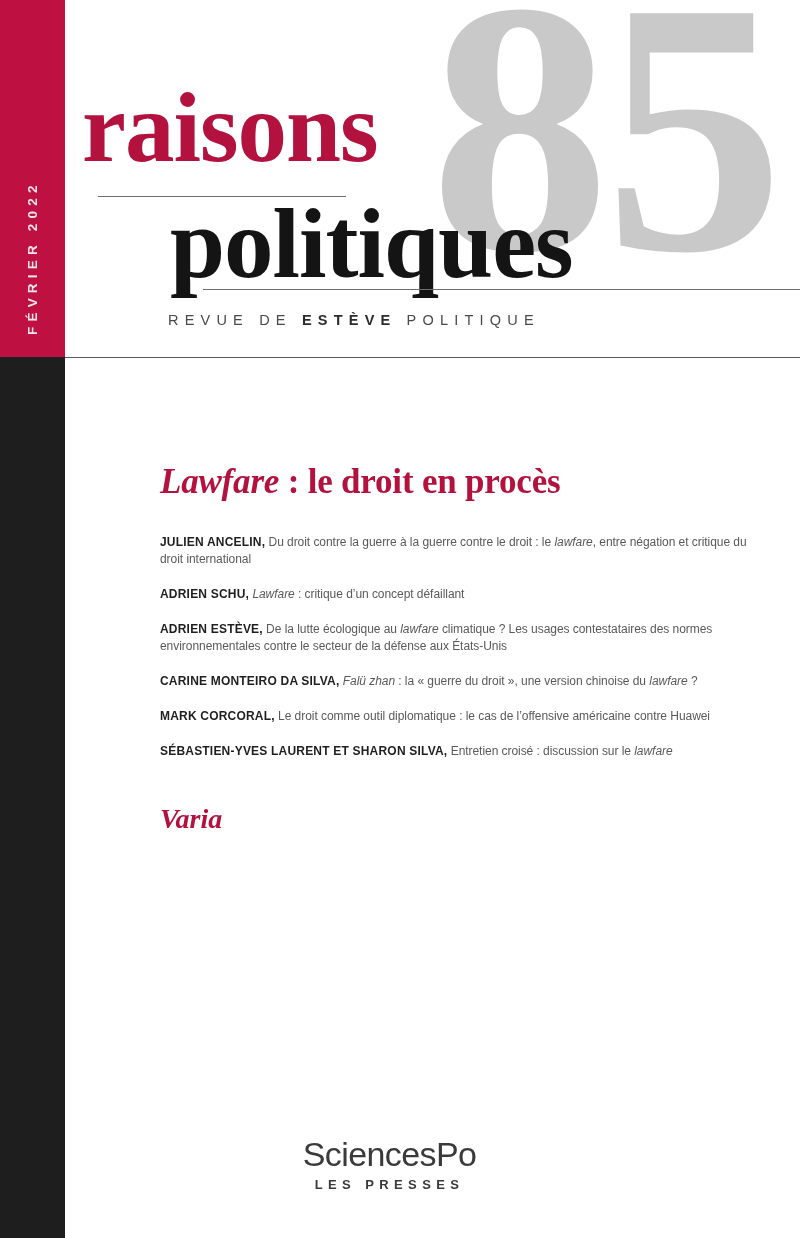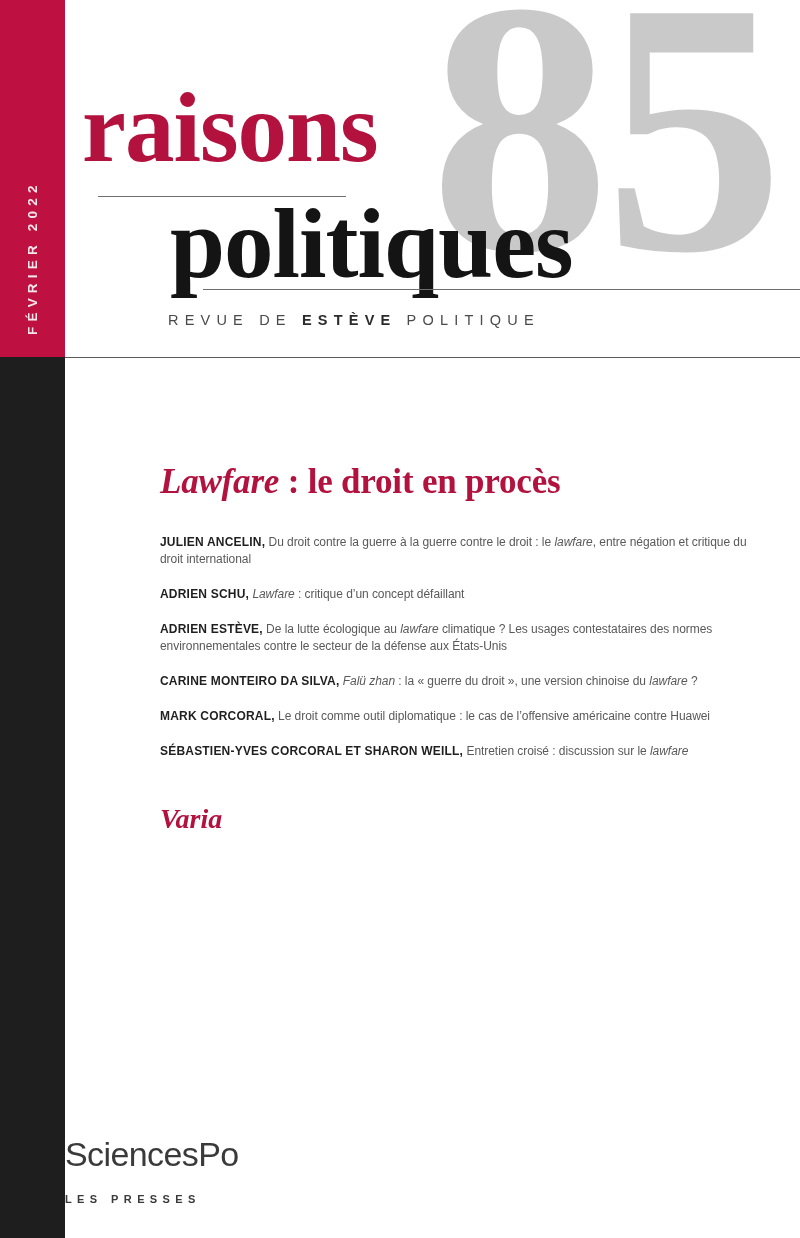--- a/index.html
+++ b/index.html
@@ -171,34 +171,35 @@
     margin: 42px 0 22px 0;
     font-style: italic;
   }
 
   
   #publisher {
     position: absolute;
     left: 65px;
     top: 1137px;
     width: 649px;
+    text-align: center;
   }
   #publisher-name {
     font-size: 34px;
     font-weight: normal;
     color: #3a3a3a;
     letter-spacing: -0.6px;
     line-height: 1.05;
   }
   #publisher-sub {
-    font-size: 11px;
+    font-size: 13px;
     font-weight: bold;
     color: #3a3a3a;
     letter-spacing: 5.4px;
-    margin-top: 20px;
+    margin-top: 4px;
     padding-left: 0;
   }
 </style>
 </head>
 <body>
 
 <div id="cover">
 
   <div id="left-band-top"></div>
   <div id="left-band-bottom"></div>
@@ -217,21 +218,21 @@
   <div id="content">
 
     <h1 class="dossier-title"><i>Lawfare</i><span> : le droit en procès</span></h1>
 
     <div id="dossier-list">
         <div class="article"><span class="author">JULIEN ANCELIN,</span><span> Du droit contre la guerre à la guerre contre le droit : le <i>lawfare</i>, entre négation et critique du droit international</span></div>
         <div class="article"><span class="author">ADRIEN SCHU,</span><span> <i>Lawfare</i> : critique d’un concept défaillant</span></div>
         <div class="article"><span class="author">ADRIEN ESTÈVE,</span><span> De la lutte écologique au <i>lawfare</i> climatique ? Les usages contestataires des normes environnementales contre le secteur de la défense aux États-Unis</span></div>
         <div class="article"><span class="author">CARINE MONTEIRO DA SILVA,</span><span> <i>Falü zhan</i> : la « guerre du droit », une version chinoise du <i>lawfare</i> ?</span></div>
         <div class="article"><span class="author">MARK CORCORAL,</span><span> Le droit comme outil diplomatique : le cas de l’offensive américaine contre Huawei</span></div>
-        <div class="article"><span class="author">SÉBASTIEN-YVES CORCORAL ET SHARON WEILL,</span><span> Entretien croisé : discussion sur le <i>lawfare</i></span></div>
+        <div class="article"><span class="author">SÉBASTIEN-YVES LAURENT ET SHARON SILVA,</span><span> Entretien croisé : discussion sur le <i>lawfare</i></span></div>
       </div>
 
     <h2 class="section-head">Varia</h2>
 
 
   </div>
 
   <div id="publisher">
     <div id="publisher-name">SciencesPo</div>
     <div id="publisher-sub">LES PRESSES</div>

